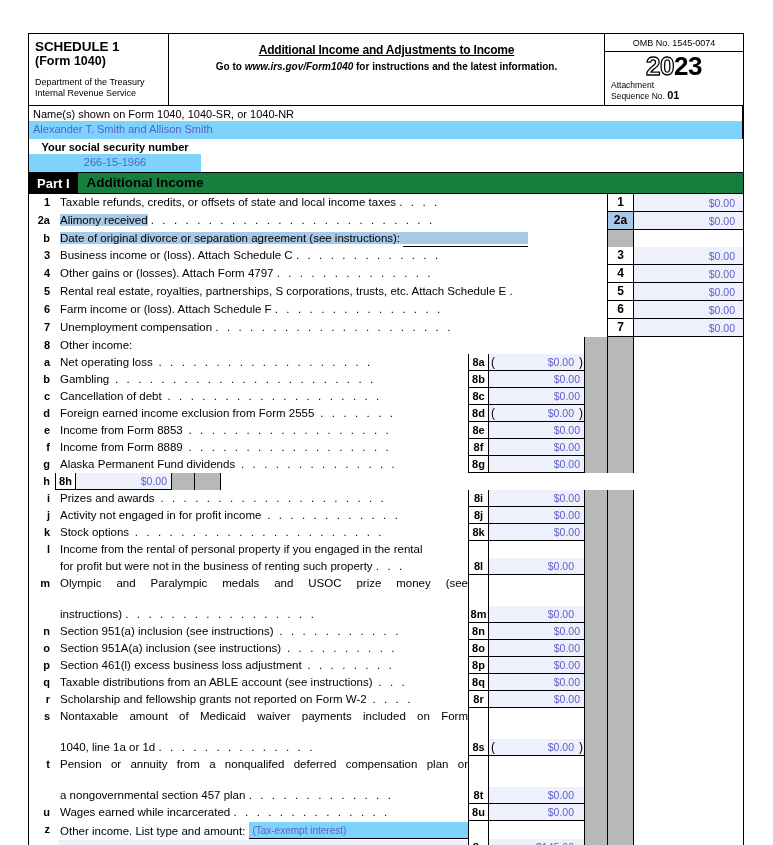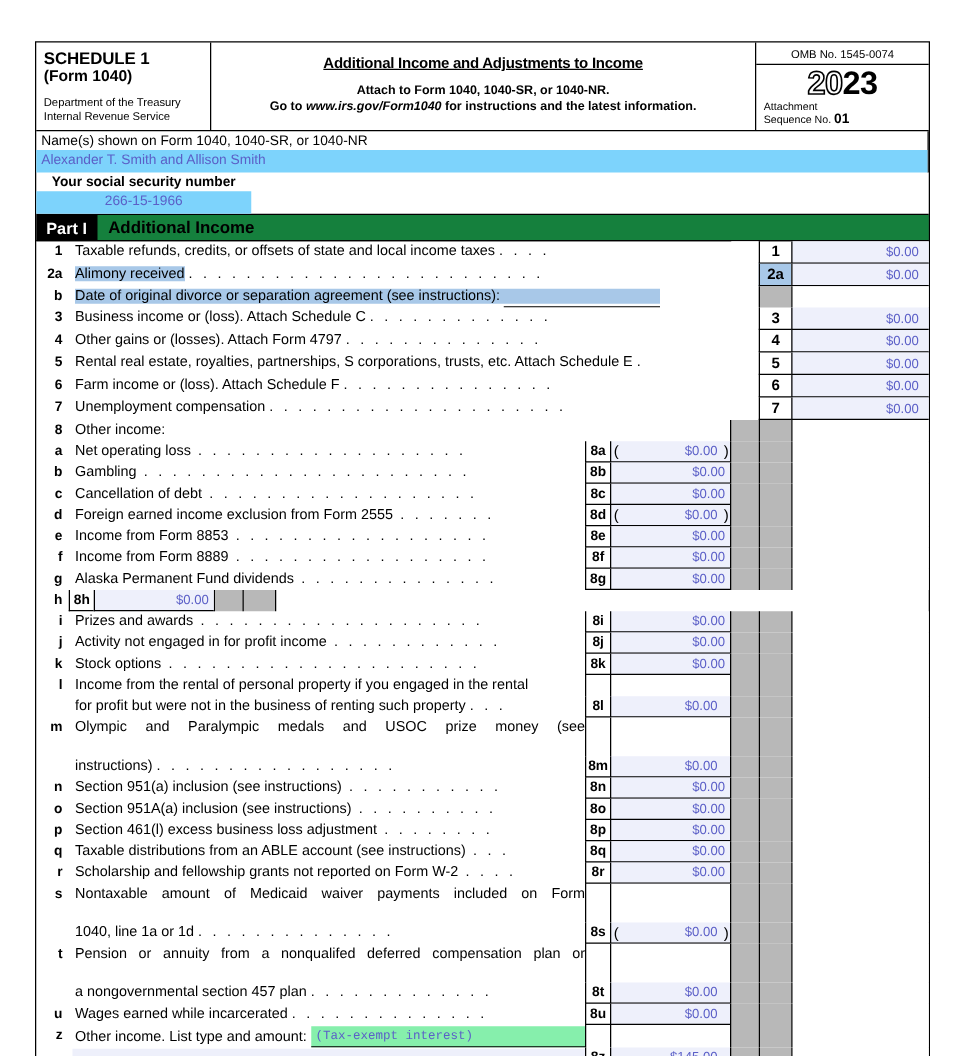--- a/index.html
+++ b/index.html
@@ -81,21 +81,21 @@
   .oname.shade{background:#b8b8b8;border-bottom:none;}
   .obox.shade{background:#fff;border-bottom:none;}
   .oname.hl{background:#a8c8e8;}
 
   
   .hl-txt{background:#a8c8e8;}
   .hl-full{background:#a8c8e8;}
 
   
   .uline{display:inline-block;border-bottom:1px solid #000;vertical-align:baseline;}
-  .zfield{flex:1;border-bottom:1.2px solid #000;background:#86efac;font-size:10px;color:#5b5fc7;padding:1px 0 0 3px;line-height:15px;font-family:Liberation Mono, monospace;}
+  .zfield{flex:1;border-bottom:1.2px solid #000;background:#7dd3fc;font-size:10px;color:#5b5fc7;padding:1px 0 0 3px;line-height:15px;}
   .zfield2{flex:1;border-bottom:1.2px solid #000;background:#eef0fb;min-height:15px;}
 
   .sep{border-top:1.5px solid #000;}
 </style>
 </head>
 <body>
 
 <div class="page">
 <div class="form">
 
@@ -103,21 +103,20 @@
     <div class="hdr-left">
       <div class="sched">SCHEDULE 1</div>
       <div class="sched2">(Form 1040)</div>
       <div class="dept">
         <span>Department of the Treasury</span><br>
         <span>Internal Revenue Service</span>
       </div>
     </div>
     <div class="hdr-mid">
       <div class="title">Additional Income and Adjustments to Income</div>
-      <div class="sub1">Attach to Form 1040, 1040-SR, or 1040-NR.</div>
       <div class="sub2"><span>Go to </span><i>www.irs.gov/Form1040</i><span> for instructions and the latest information.</span></div>
     </div>
     <div class="hdr-right">
       <div class="omb">OMB No. 1545-0074</div>
       <div class="yearbox">
         <div class="yr"><span class="hollow">20</span><span>23</span></div>
         <div class="attach">
           <span>Attachment</span><br>
           <span>Sequence No.</span>
           <b>01</b>

